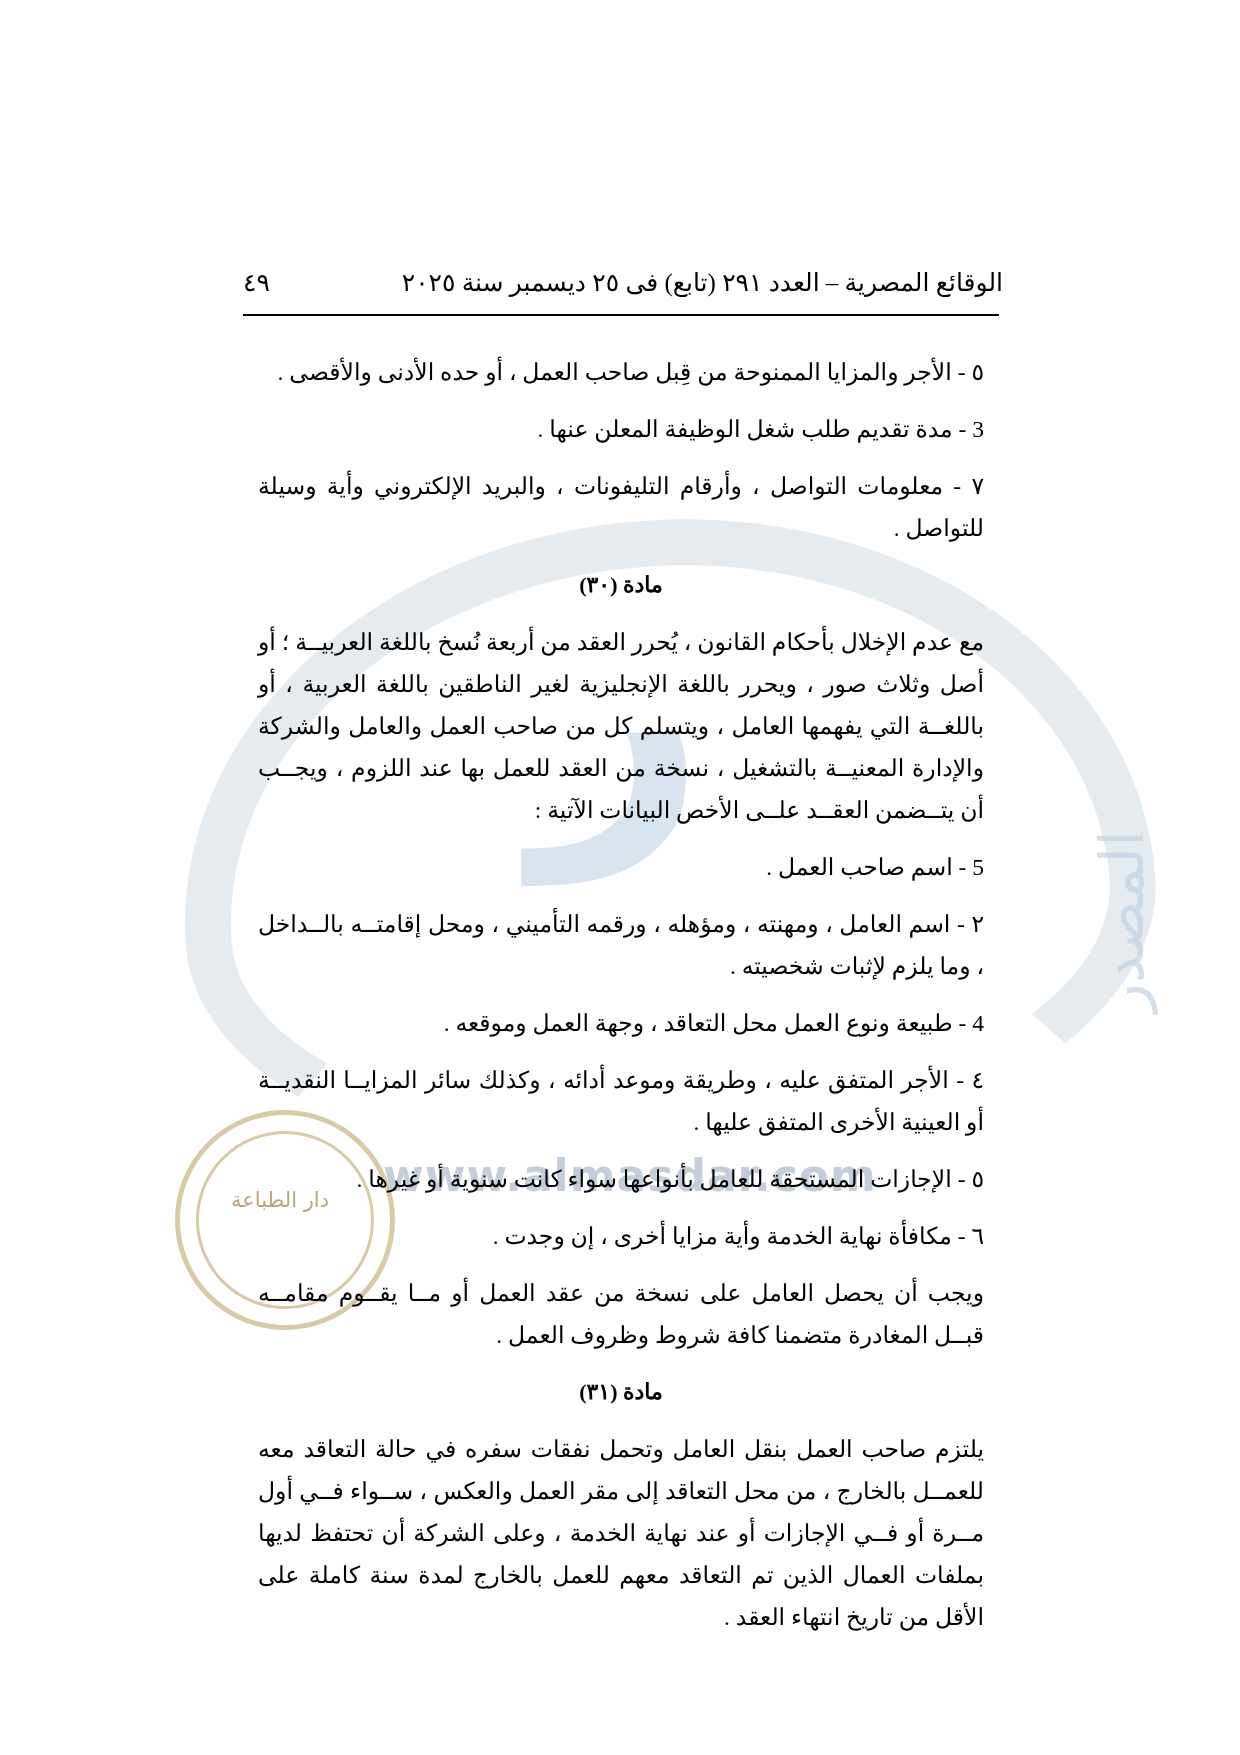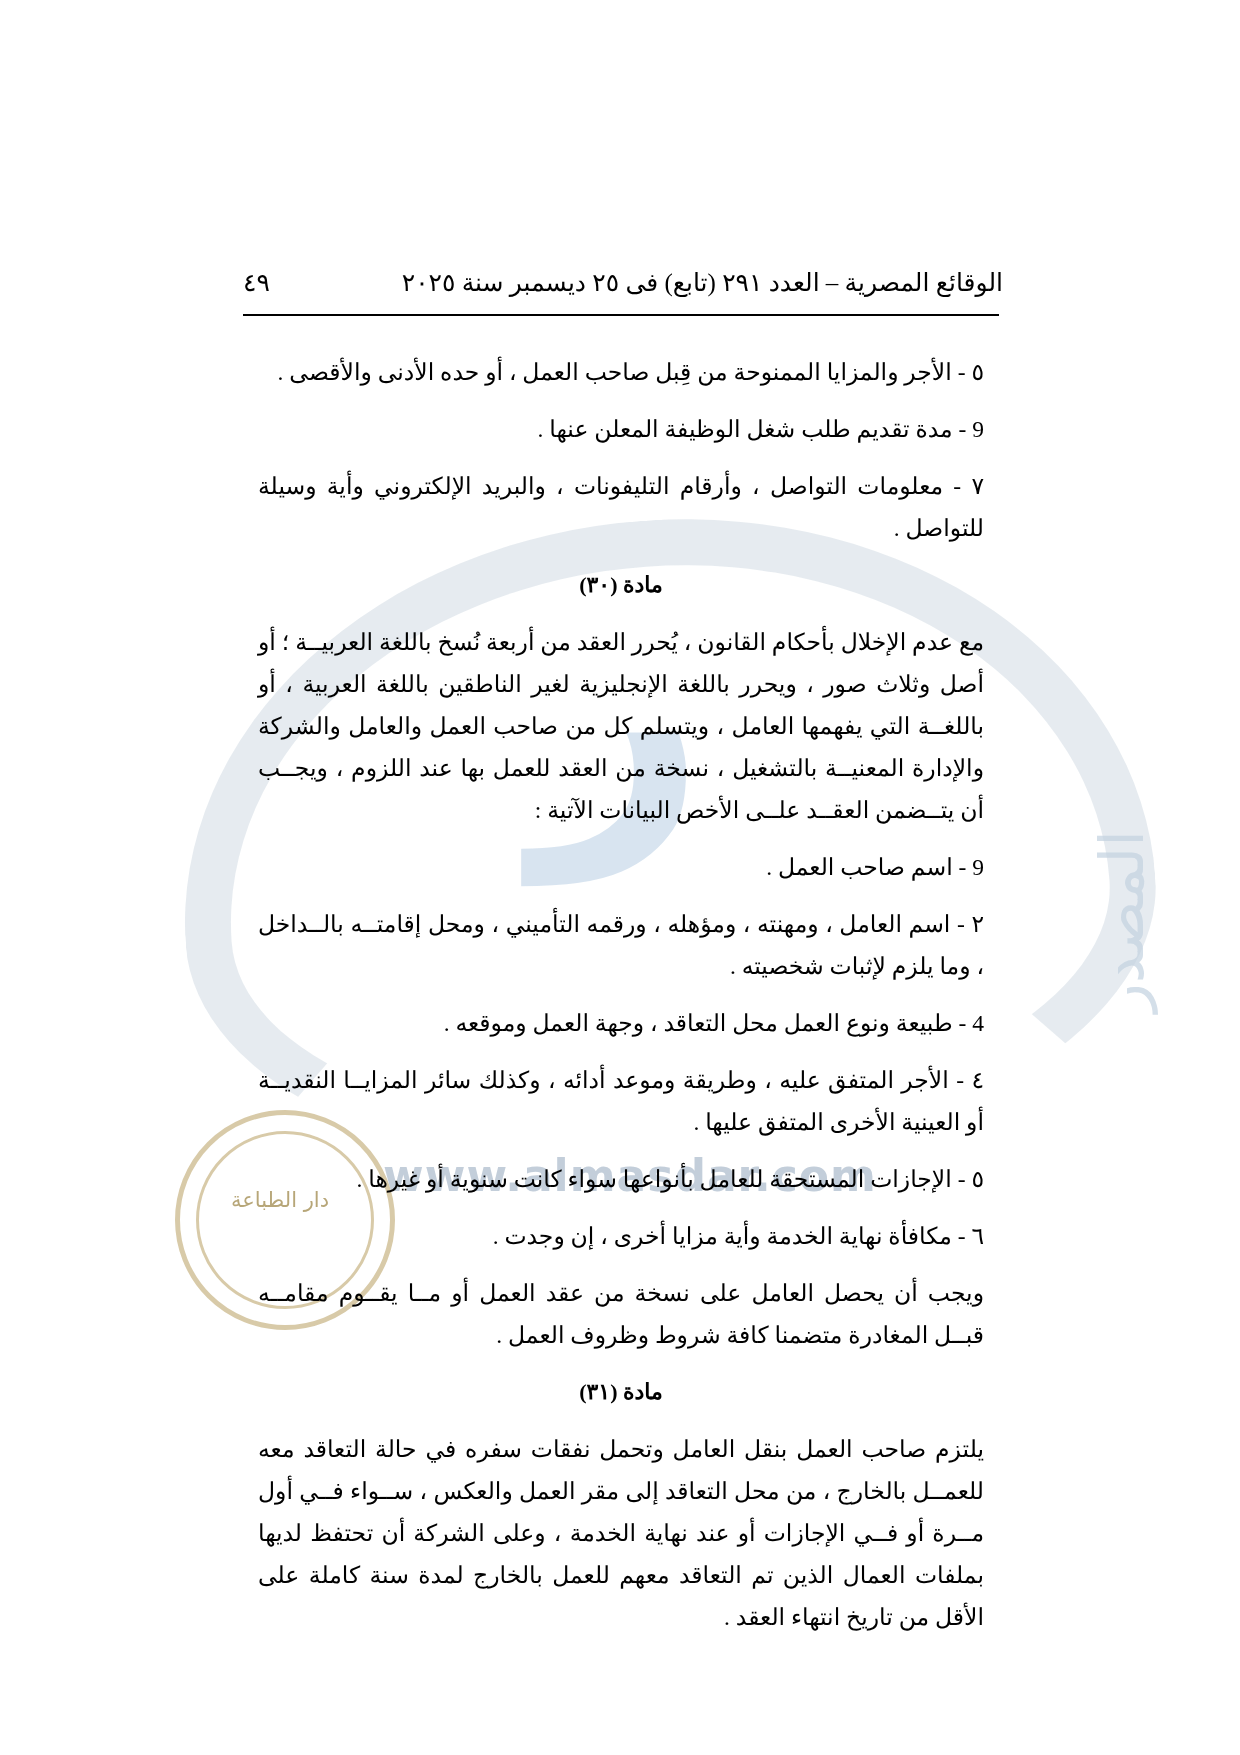--- a/index.html
+++ b/index.html
@@ -183,28 +183,28 @@
 
     <div class="header">
       <span class="page-num">٤٩</span>
       <span>الوقائع المصرية – العدد ٢٩١ (تابع) فى ٢٥ ديسمبر سنة ٢٠٢٥</span>
     </div>
     <div class="rule"></div>
 
     <div class="body">
 
       <p class="item">٥ - الأجر والمزايا الممنوحة من قِبل صاحب العمل ، أو حده الأدنى والأقصى .</p>
-      <p class="item">9 - مدة تقديم طلب شغل الوظيفة المعلن عنها .</p>
+      <p class="item">3 - مدة تقديم طلب شغل الوظيفة المعلن عنها .</p>
       <p class="item">٧ - معلومات التواصل ، وأرقام التليفونات ، والبريد الإلكتروني وأية وسيلة للتواصل .</p>
 
       <p class="art">مادة (٣٠)</p>
 
       <p class="just">مع عدم الإخلال بأحكام القانون ، يُحرر العقد من أربعة نُسخ باللغة العربيــة ؛ أو أصل وثلاث صور ، ويحرر باللغة الإنجليزية لغير الناطقين باللغة العربية ، أو باللغــة التي يفهمها العامل ، ويتسلم كل من صاحب العمل والعامل والشركة والإدارة المعنيــة بالتشغيل ، نسخة من العقد للعمل بها عند اللزوم ، ويجــب أن يتــضمن العقــد علــى الأخص البيانات الآتية :</p>
 
-      <p class="item">9 - اسم صاحب العمل .</p>
+      <p class="item">5 - اسم صاحب العمل .</p>
       <p class="just">٢ - اسم العامل ، ومهنته ، ومؤهله ، ورقمه التأميني ، ومحل إقامتــه بالــداخل ، وما يلزم لإثبات شخصيته .</p>
       <p class="item">4 - طبيعة ونوع العمل محل التعاقد ، وجهة العمل وموقعه .</p>
       <p class="just">٤ - الأجر المتفق عليه ، وطريقة وموعد أدائه ، وكذلك سائر المزايــا النقديــة أو العينية الأخرى المتفق عليها .</p>
       <p class="item">٥ - الإجازات المستحقة للعامل بأنواعها سواء كانت سنوية أو غيرها .</p>
       <p class="item">٦ - مكافأة نهاية الخدمة وأية مزايا أخرى ، إن وجدت .</p>
 
       <p class="just">ويجب أن يحصل العامل على نسخة من عقد العمل أو مــا يقــوم مقامــه قبــل المغادرة متضمنا كافة شروط وظروف العمل .</p>
 
       <p class="art">مادة (٣١)</p>
 

